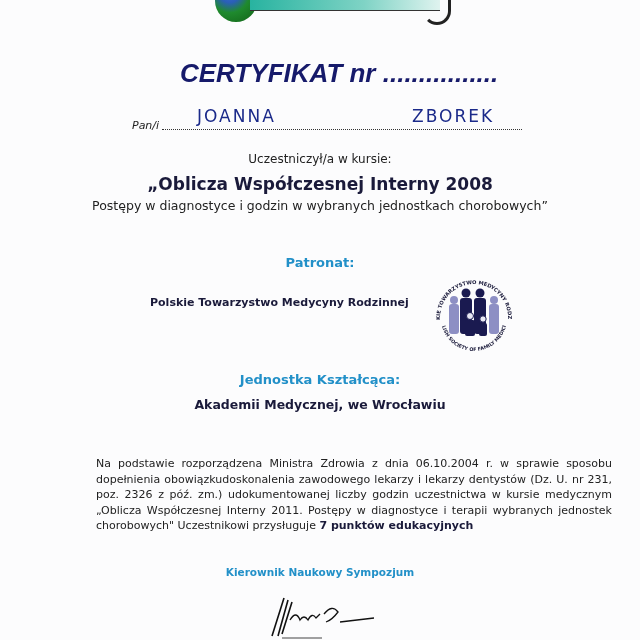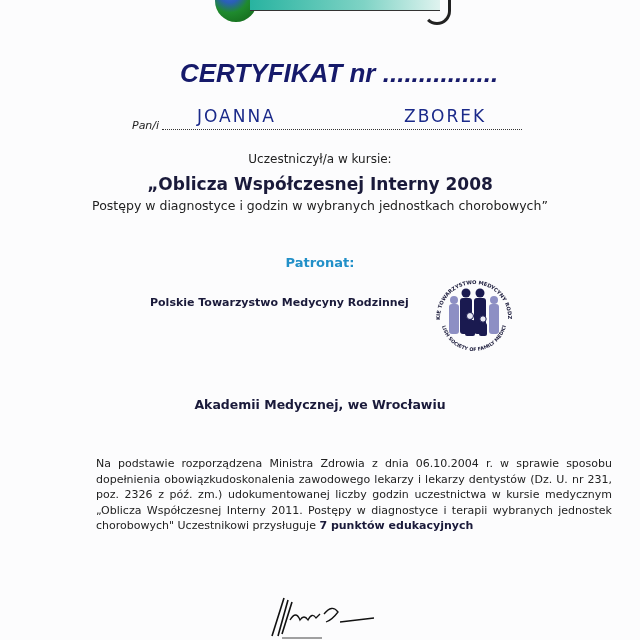--- a/index.html
+++ b/index.html
@@ -99,21 +99,21 @@
     .hand {
       position: absolute;
       font-family: "DejaVu Sans", sans-serif;
       font-style: normal;
       color: #1b2a8a;
       font-size: 17px;
       letter-spacing: 2px;
       top: -4px;
     }
     .hand.first { left: 65px; }
-    .hand.last { left: 272px; }
+    .hand.last { left: 280px; }
     .centered {
       position: absolute;
       left: 0;
       width: 640px;
       text-align: center;
     }
     .participated {
       top: 152px;
       font-size: 12px;
       color: #222;
@@ -238,26 +238,28 @@
     <rect x="32" y="30" width="12" height="36" rx="3" fill="#1a1a50"></rect>
     <circle cx="52" cy="25" r="4.5" fill="#1a1a50"></circle>
     <rect x="46" y="30" width="12" height="36" rx="3" fill="#1a1a50"></rect>
 
     <circle cx="42" cy="48" r="3.5" fill="#e8e8f4" stroke="#1a1a50" stroke-width="1"></circle>
     <rect x="37" y="52" width="10" height="16" rx="2" fill="#1a1a50"></rect>
     <circle cx="55" cy="51" r="3.2" fill="#e8e8f4" stroke="#1a1a50" stroke-width="1"></circle>
     <rect x="51" y="55" width="8" height="13" rx="2" fill="#1a1a50"></rect>
   </svg>
 
+  <div class="centered unit-label">Jednostka Kształcąca:</div>
   <div class="centered unit-name">
     <div>Akademii Medycznej, we Wrocławiu</div>
   </div>
 
   <div class="legal-text"><span>Na podstawie rozporządzena Ministra Zdrowia z dnia 06.10.2004 r. w sprawie sposobu dopełnienia obowiązkudoskonalenia zawodowego lekarzy i lekarzy dentystów (Dz. U. nr 231, poz. 2326 z póź. zm.) udokumentowanej liczby godzin uczestnictwa w kursie medycznym „Oblicza Współczesnej Interny 2011. Postępy w diagnostyce i terapii wybranych jednostek chorobowych" Uczestnikowi przysługuje</span> <b>7 punktów edukacyjnych</b></div>
 
+  <div class="centered director-label">Kierownik Naukowy Sympozjum</div>
 
   <svg class="signature" viewBox="0 0 120 48">
     <path d="M10 44 L22 6 M16 44 L26 8 M20 42 L30 10" stroke="#111" stroke-width="1.6" fill="none"></path>
     <path d="M28 28 Q34 18 38 28 Q42 22 46 28 Q50 20 54 26 L58 22" stroke="#111" stroke-width="1.3" fill="none"></path>
     <path d="M62 22 Q70 12 76 20 Q70 28 64 30" stroke="#111" stroke-width="1.3" fill="none"></path>
     <path d="M78 30 L112 26" stroke="#111" stroke-width="1.4" fill="none"></path>
     <path d="M20 46 L60 46" stroke="#444" stroke-width="1" fill="none"></path>
   </svg>
 
 </div>

